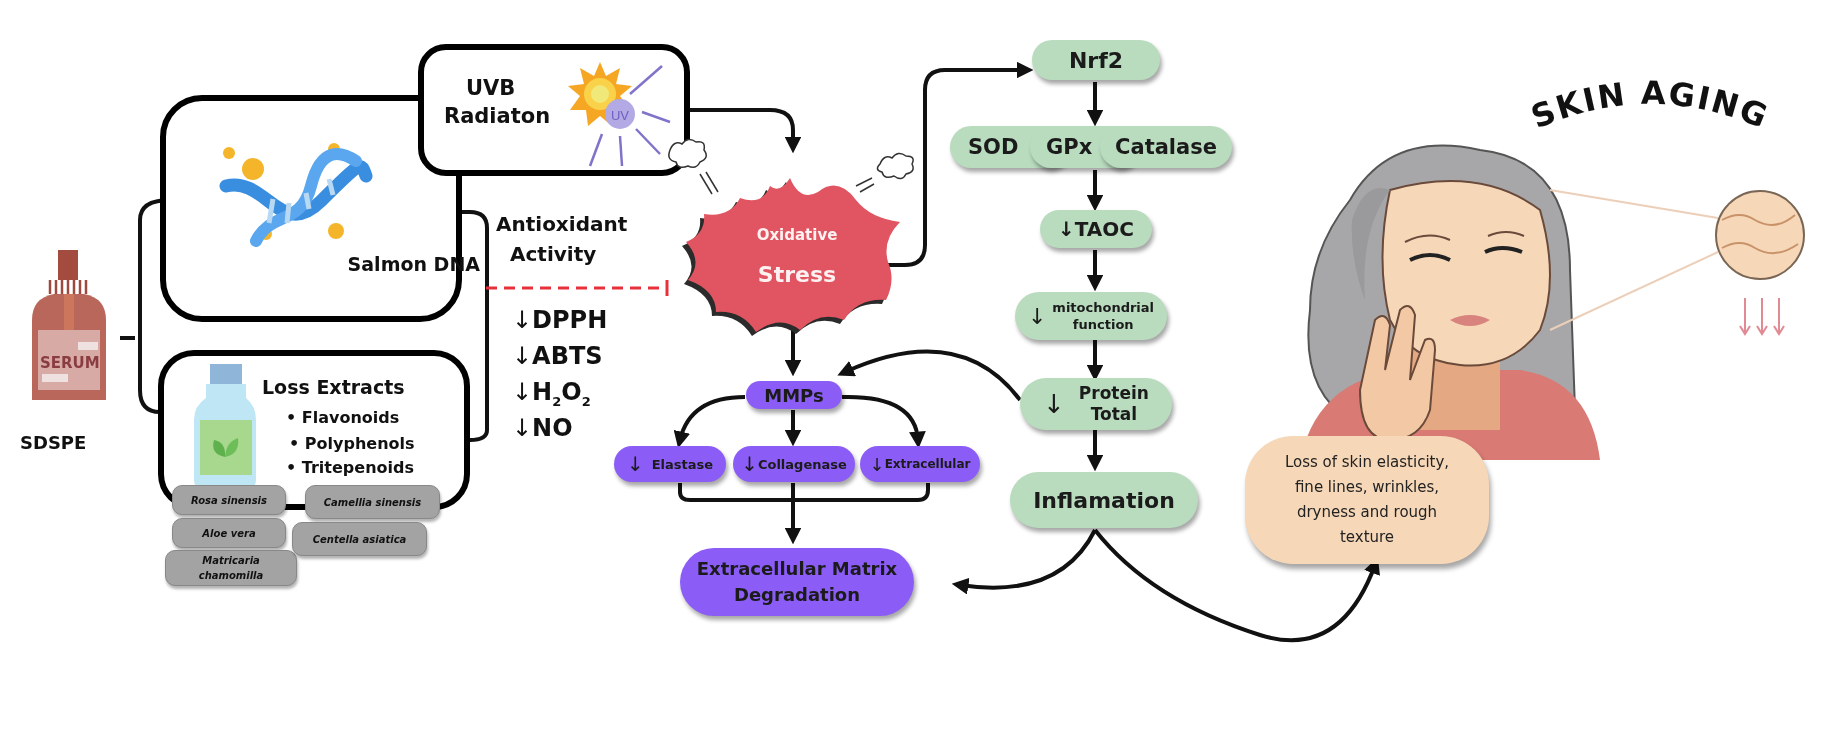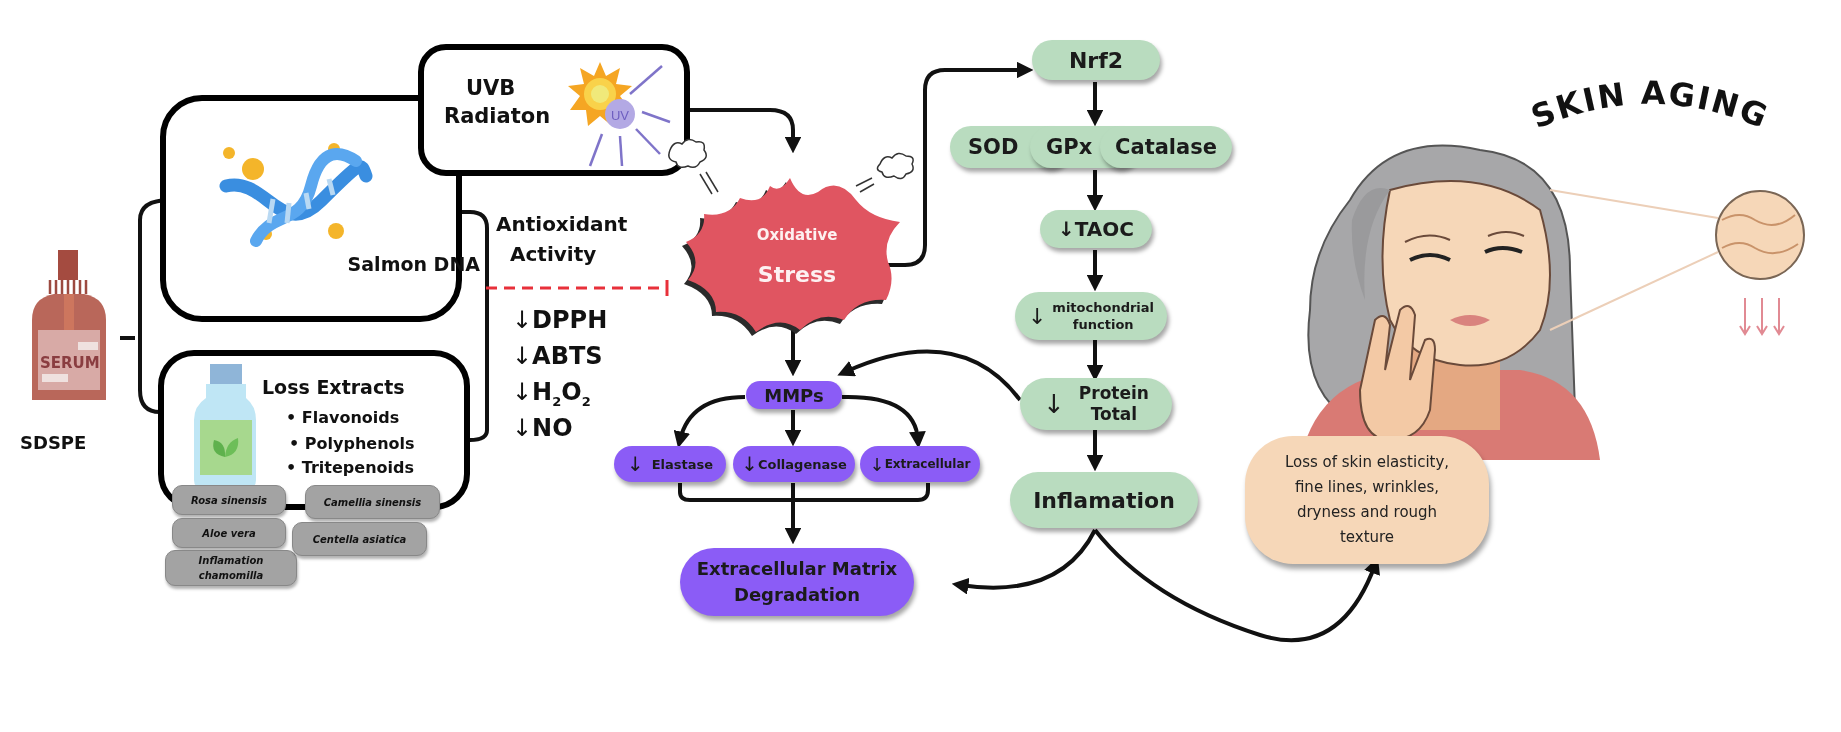--- a/index.html
+++ b/index.html
@@ -107,21 +107,21 @@
     <path d="M33,95 Q48,92 46,76 Q34,80 33,95 Z" fill="#6dbe58"></path>
   </svg>
   <div class="abs bold" style="left:98px;top:20px;font-size:19px;">Loss Extracts</div>
   <div class="abs bold" style="left:122px;top:52px;font-size:16px;">• <span>Flavonoids</span></div>
   <div class="abs bold" style="left:125px;top:78px;font-size:16px;">• <span>Polyphenols</span></div>
   <div class="abs bold" style="left:122px;top:102px;font-size:16px;">• <span>Tritepenoids</span></div>
 </div>
 
 <div class="plantname" style="left:172px;top:485px;width:112px;height:28px;">Rosa sinensis</div>
 <div class="plantname" style="left:172px;top:518px;width:112px;height:28px;">Aloe vera</div>
-<div class="plantname" style="left:165px;top:550px;width:132px;height:36px;padding:0 8px;box-sizing:border-box;">Inflamation chamomilla</div>
+<div class="plantname" style="left:165px;top:550px;width:132px;height:36px;padding:0 8px;box-sizing:border-box;">Matricaria chamomilla</div>
 <div class="plantname" style="left:305px;top:485px;width:133px;height:32px;">Camellia sinensis</div>
 <div class="plantname" style="left:292px;top:522px;width:133px;height:32px;">Centella asiatica</div>
 
 <div class="outlinebox" style="left:418px;top:44px;width:260px;height:120px;border-radius:28px;">
   <div class="abs bold" style="left:42px;top:26px;font-size:21px;">UVB</div>
   <div class="abs bold" style="left:20px;top:54px;font-size:21px;">Radiaton</div>
   <svg class="abs" style="left:128px;top:4px;" width="130" height="115">
     <g stroke="#7f74c9" stroke-width="2.5">
         <line x1="78" y1="40" x2="110" y2="12"></line>
         <line x1="90" y1="58" x2="118" y2="68"></line>

